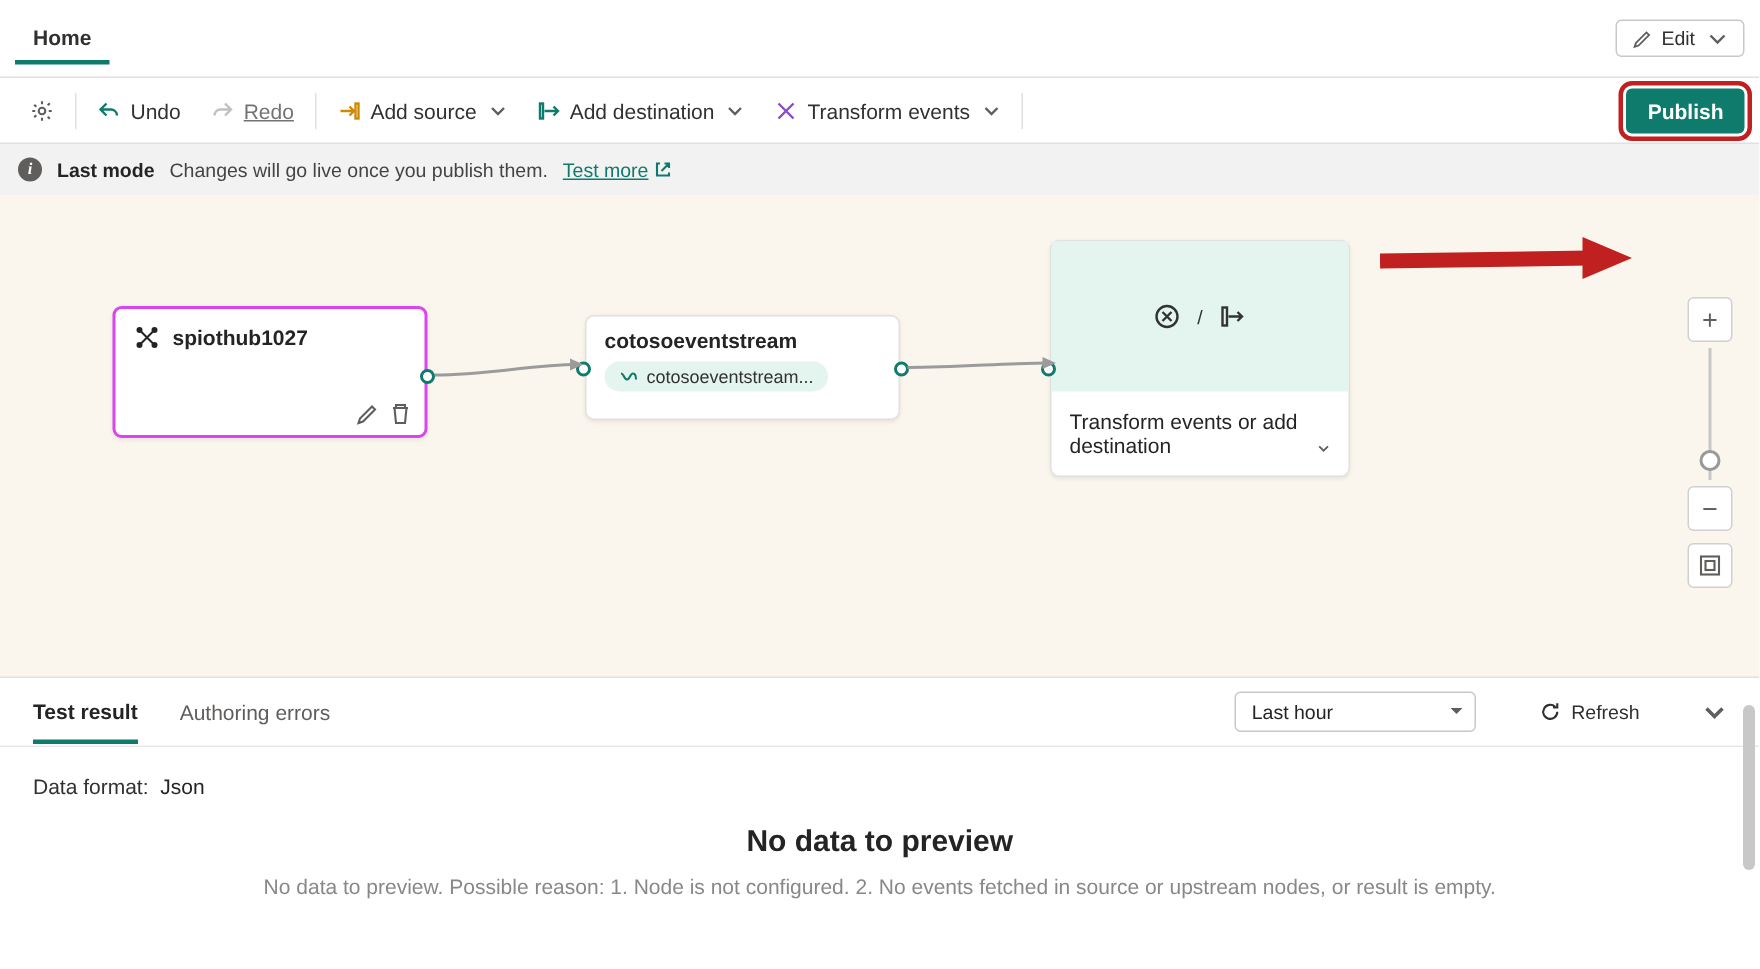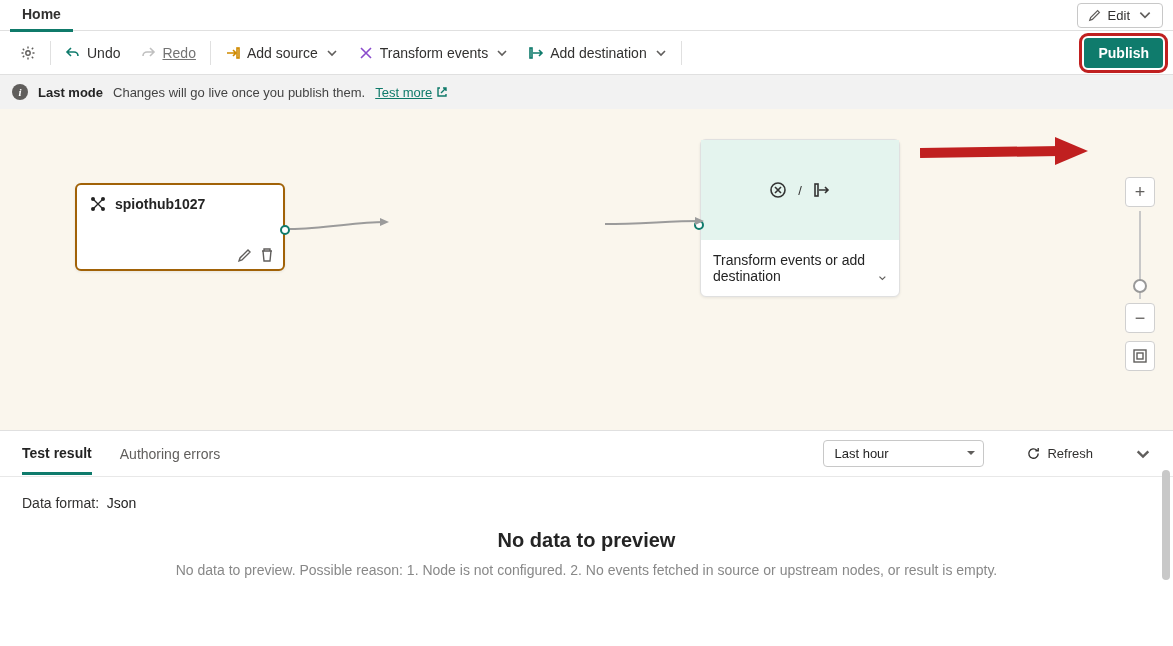--- a/index.html
+++ b/index.html
@@ -1,18 +1,18 @@
 <!DOCTYPE html>
 <html><head>
 <meta charset="utf-8">
 <style>
   * { box-sizing: border-box; margin: 0; padding: 0; font-family: "Segoe UI", -apple-system, sans-serif; }
   body { background: #fff; width: 1173px; height: 646px; overflow: hidden; font-size: 13px; color: #242424; }
 
-  .topbar { height: 31px; border-bottom: 1px solid #e0e0e0; display: flex; align-items: center; padding: 0 10px; background: #fff; }
+  .topbar { height: 52px; border-bottom: 1px solid #e0e0e0; display: flex; align-items: center; padding: 0 10px; background: #fff; }
   .tab { padding: 8px 12px 7px; font-weight: 600; font-size: 14px; border-bottom: 3px solid #0f7a6a; color: #323130; }
   .topbar-spacer { flex: 1; }
   .edit-btn { display: flex; align-items: center; gap: 6px; border: 1px solid #c8c8c8; border-radius: 4px; padding: 4px 10px; background: #fff; cursor: pointer; font-size: 13px; color: #323130; }
   .edit-btn svg { width: 14px; height: 14px; }
 
   .toolbar { height: 44px; display: flex; align-items: center; padding: 0 10px; background: #fff; border-bottom: 1px solid #e0e0e0; }
   .tb-item { display: flex; align-items: center; gap: 6px; padding: 6px 10px; cursor: pointer; color: #323130; font-size: 14px; }
   .tb-item.disabled { color: #737373; cursor: default; text-decoration: underline; }
   .tb-sep { width: 1px; height: 24px; background: #e0e0e0; margin: 0 4px; }
   .tb-icon { width: 16px; height: 16px; }
@@ -21,21 +21,21 @@
   .publish-btn { background: #0f7b6c; color: #fff; border: none; border-radius: 4px; padding: 7px 14px; font-weight: 600; font-size: 14px; cursor: pointer; outline: 3px solid #c02020; outline-offset: 2px; }
 
   .info-bar { height: 34px; background: #f2f2f2; display: flex; align-items: center; padding: 0 12px; gap: 10px; font-size: 13px; color: #444; }
   .info-bar .info-icon { width: 16px; height: 16px; background: #605e5c; color:#fff; border-radius: 50%; display:flex; align-items:center; justify-content:center; font-size:11px; font-weight:bold; font-style: italic; font-family: serif;}
   .info-bar strong { font-weight: 600; color: #242424; }
   .info-bar a { color: #0f7a6a; text-decoration: underline; display:flex; align-items:center; gap:4px; }
 
   .canvas { height: 322px; background: #faf6ed; position: relative; overflow: hidden; border-bottom: 1px solid #e0e0e0;}
   
   .node { position: absolute; background: #fff; border-radius: 6px; box-shadow: 0 1px 3px rgba(0,0,0,0.08); }
-  .node.source { left: 75px; top: 74px; width: 210px; height: 88px; border: 2px solid #a16207; padding: 10px 12px; text-align: right; }
+  .node.source { left: 75px; top: 74px; width: 210px; height: 88px; border: 2px solid #d946ef; padding: 10px 12px; text-align: right; }
   .node.source .title-row { display:flex; align-items:center; gap:8px; font-weight:600; font-size:14px; }
   .node.source .actions { position:absolute; bottom:6px; right:8px; display:flex; gap:6px; }
   .node.source .actions svg { width:16px; height:16px; stroke:#605e5c; }
 
   .node.stream { left: 390px; top: 80px; width: 210px; height: 70px; border:1px solid #e0e0e0; padding: 8px 12px; }
   .node.stream .title { font-weight:600; font-size:14px; margin-bottom:6px; }
   .node.stream .pill { display:inline-flex; align-items:center; gap:6px; background:#e4f4ee; border-radius:12px; padding:3px 10px; font-size:12px; color:#333; }
 
   .node.dest { left: 700px; top: 30px; width: 200px; height: 158px; border:1px solid #e0e0e0; display:flex; flex-direction:column; }
   .dest-top { flex:1; background:#e4f4ee; display:flex; align-items:center; justify-content:center; gap:10px; color:#333; }
@@ -113,34 +113,34 @@
     <svg class="tb-icon" viewBox="0 0 16 16" fill="none" stroke="#d08a00" stroke-width="1.6">
         <path d="M2 8h9M8 5l3 3-3 3"></path>
         <rect x="12" y="3" width="2" height="10"></rect>
       </svg>
     <span>Add source</span>
     <svg class="chev" viewBox="0 0 12 12">
         <path d="M2 4l4 4 4-4" fill="none" stroke="#605e5c" stroke-width="1.6"></path>
       </svg>
   </div>
   <div class="tb-item">
-    <svg class="tb-icon" viewBox="0 0 16 16" fill="none" stroke="#8a4bcc" stroke-width="1.6">
-        <path d="M3 3l10 10M13 3L3 13"></path>
-      </svg>
-    <span>Transform events</span>
-    <svg class="chev" viewBox="0 0 12 12">
-        <path d="M2 4l4 4 4-4" fill="none" stroke="#605e5c" stroke-width="1.6"></path>
-      </svg>
-  </div>
-  <div class="tb-item">
     <svg class="tb-icon" viewBox="0 0 16 16" fill="none" stroke="#0f7b6c" stroke-width="1.6">
         <rect x="2" y="3" width="2" height="10"></rect>
         <path d="M5 8h9M11 5l3 3-3 3"></path>
       </svg>
     <span>Add destination</span>
+    <svg class="chev" viewBox="0 0 12 12">
+        <path d="M2 4l4 4 4-4" fill="none" stroke="#605e5c" stroke-width="1.6"></path>
+      </svg>
+  </div>
+  <div class="tb-item">
+    <svg class="tb-icon" viewBox="0 0 16 16" fill="none" stroke="#8a4bcc" stroke-width="1.6">
+        <path d="M3 3l10 10M13 3L3 13"></path>
+      </svg>
+    <span>Transform events</span>
     <svg class="chev" viewBox="0 0 12 12">
         <path d="M2 4l4 4 4-4" fill="none" stroke="#605e5c" stroke-width="1.6"></path>
       </svg>
   </div>
   <div class="tb-sep"></div>
   <div class="tb-spacer"></div>
   <button class="publish-btn">Publish</button>
 </div>
 
 <div class="info-bar">
@@ -172,20 +172,31 @@
       <svg viewBox="0 0 16 16" fill="none" stroke-width="1.4">
           <path d="M2 14l1-3 8-8 2 2-8 8-3 1z"></path>
         </svg>
       <svg viewBox="0 0 16 16" fill="none" stroke-width="1.4">
           <path d="M3 4h10M5 4V2h6v2M4 4l1 10h6l1-10"></path>
         </svg>
     </div>
     <div class="port" style="right:-7px; top:40px"></div>
   </div>
 
+  <div class="node stream">
+    <div class="title">cotosoeventstream</div>
+    <div class="pill">
+      <svg width="12" height="12" viewBox="0 0 12 12" fill="none" stroke="#0f7b6c" stroke-width="1.4">
+          <path d="M1 4c2 0 2 4 4 4s2-4 4-4 2 4 2 4"></path>
+        </svg>
+      <span>cotosoeventstream...</span>
+    </div>
+    <div class="port" style="left:-7px; top:30px"></div>
+    <div class="port" style="right:-7px; top:30px"></div>
+  </div>
 
   <div class="node dest">
     <div class="dest-top">
       <svg width="20" height="20" viewBox="0 0 20 20" fill="none" stroke="#333" stroke-width="1.6">
           <circle cx="10" cy="10" r="7"></circle>
           <path d="M7 7l6 6M13 7l-6 6"></path>
         </svg>
       <span>/</span>
       <svg width="20" height="20" viewBox="0 0 20 20" fill="none" stroke="#333" stroke-width="1.6">
           <rect x="3" y="4" width="3" height="12"></rect>

